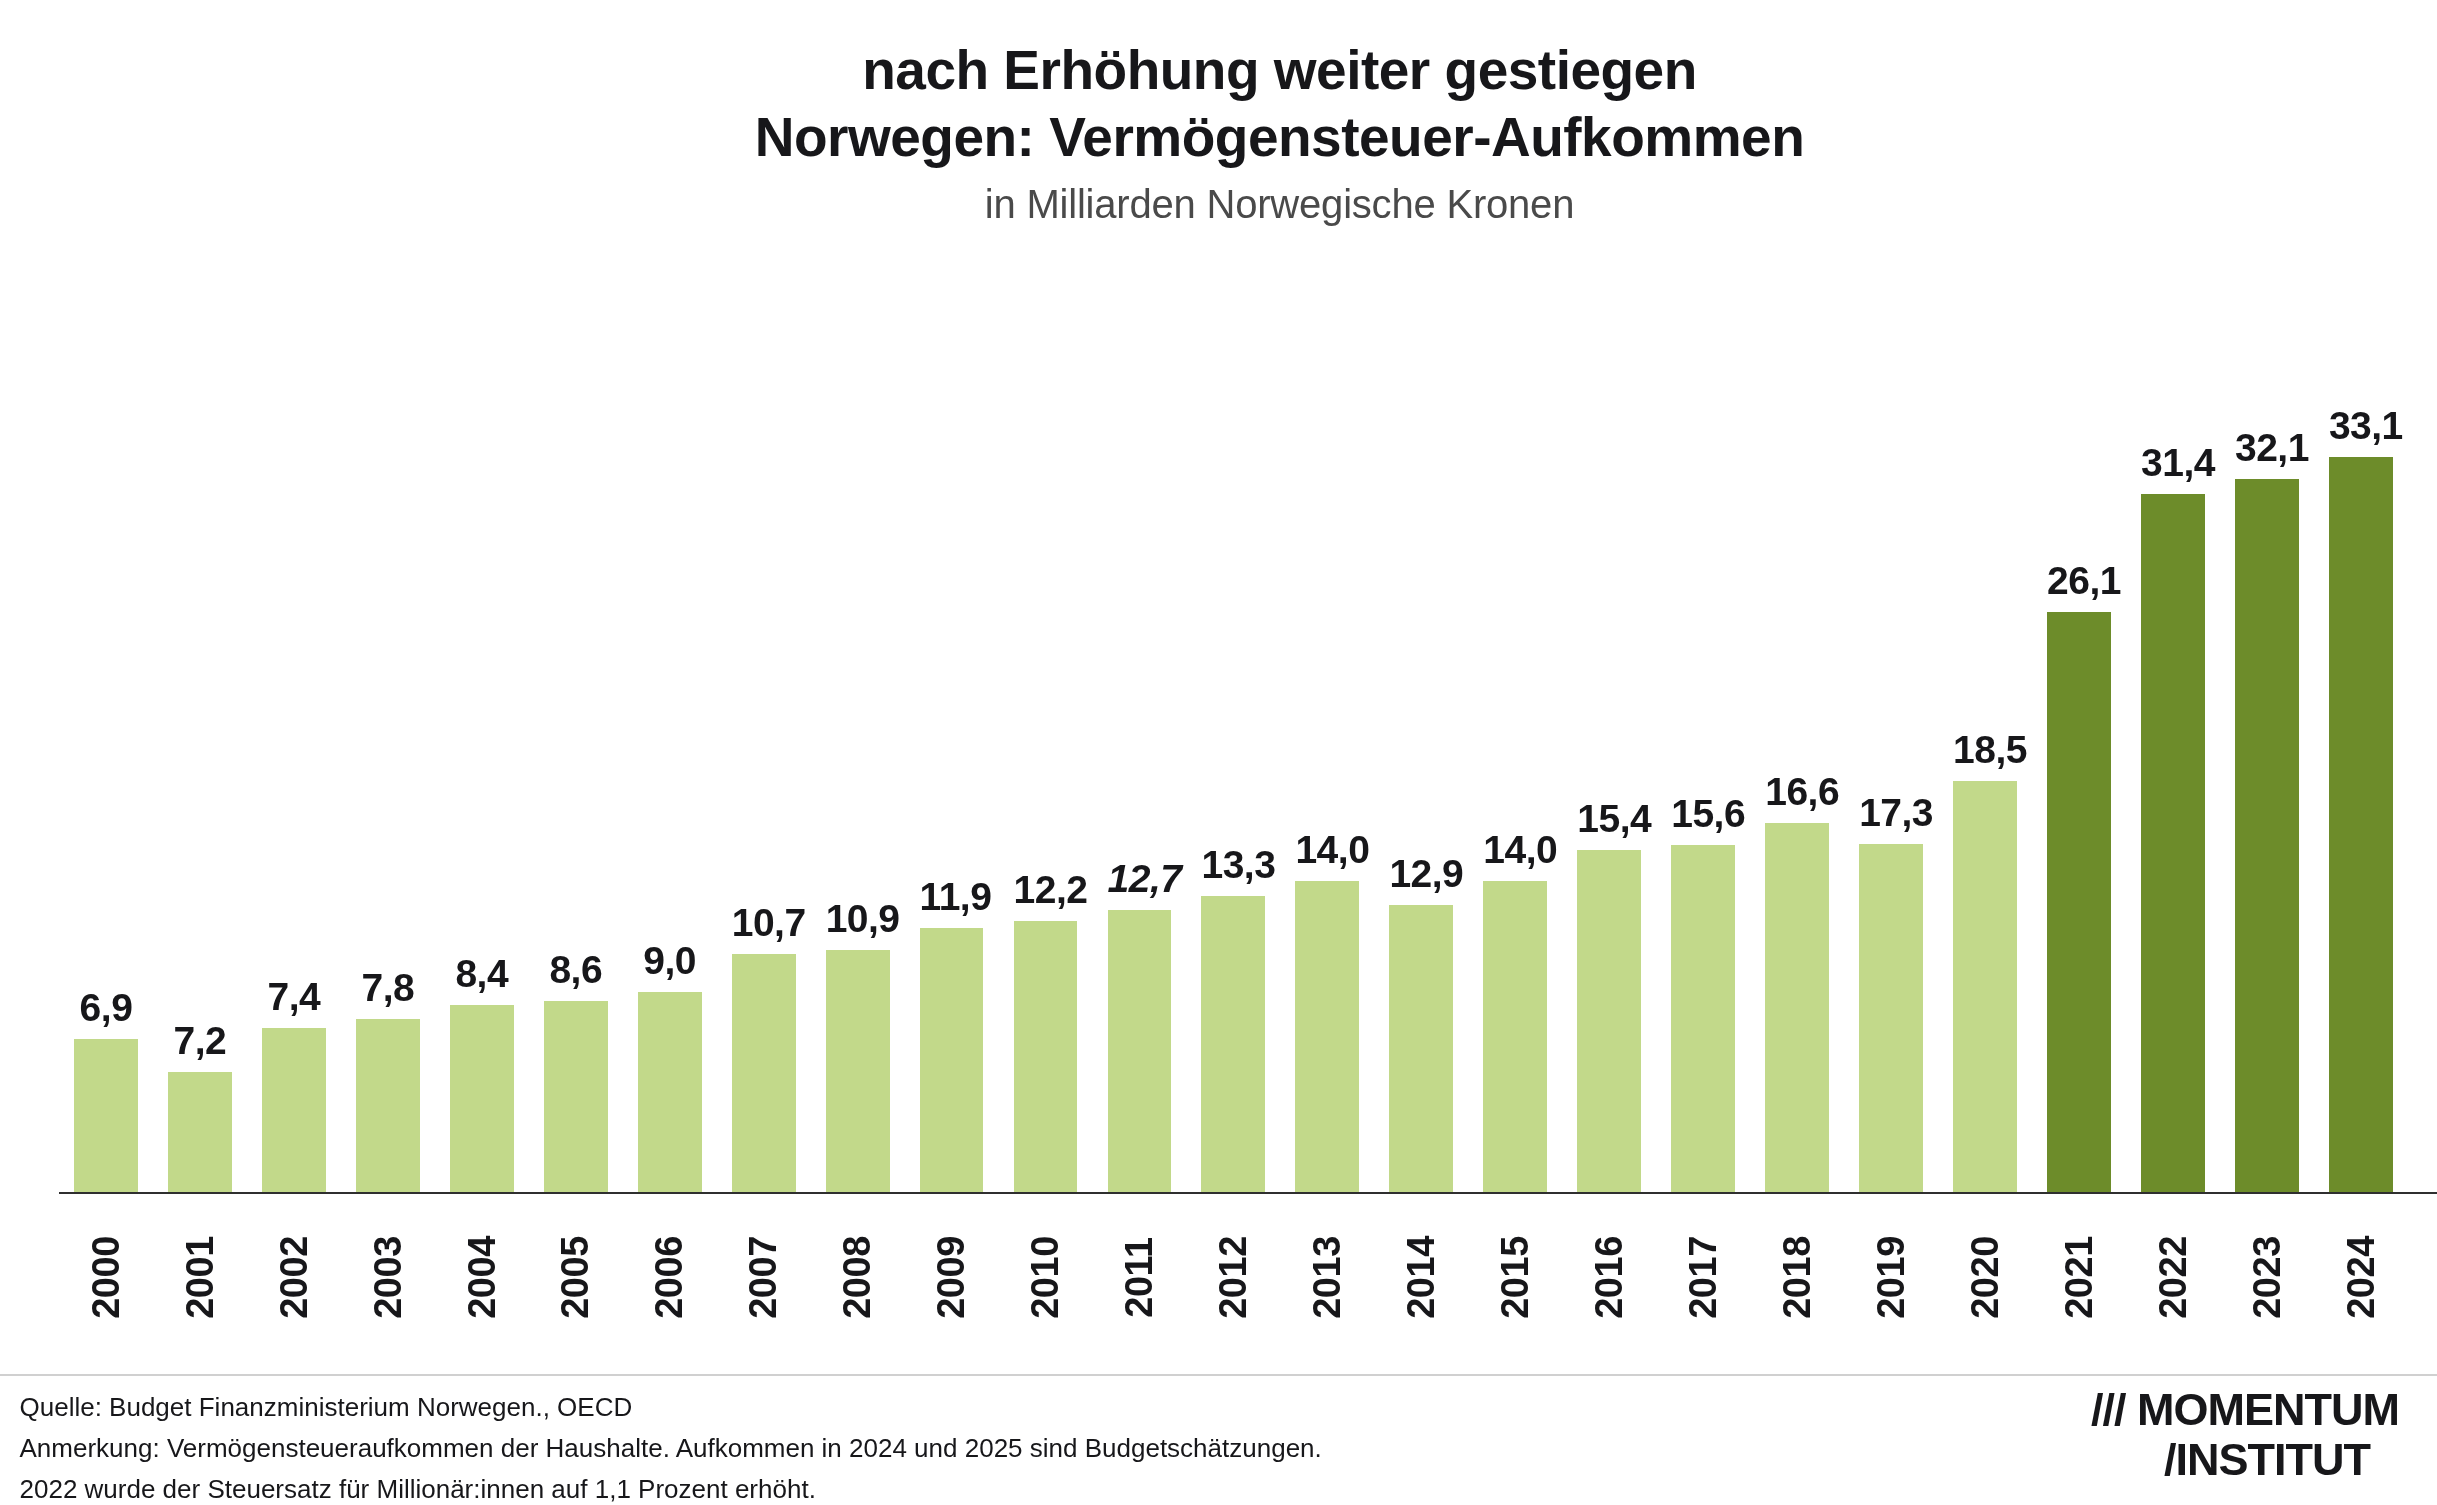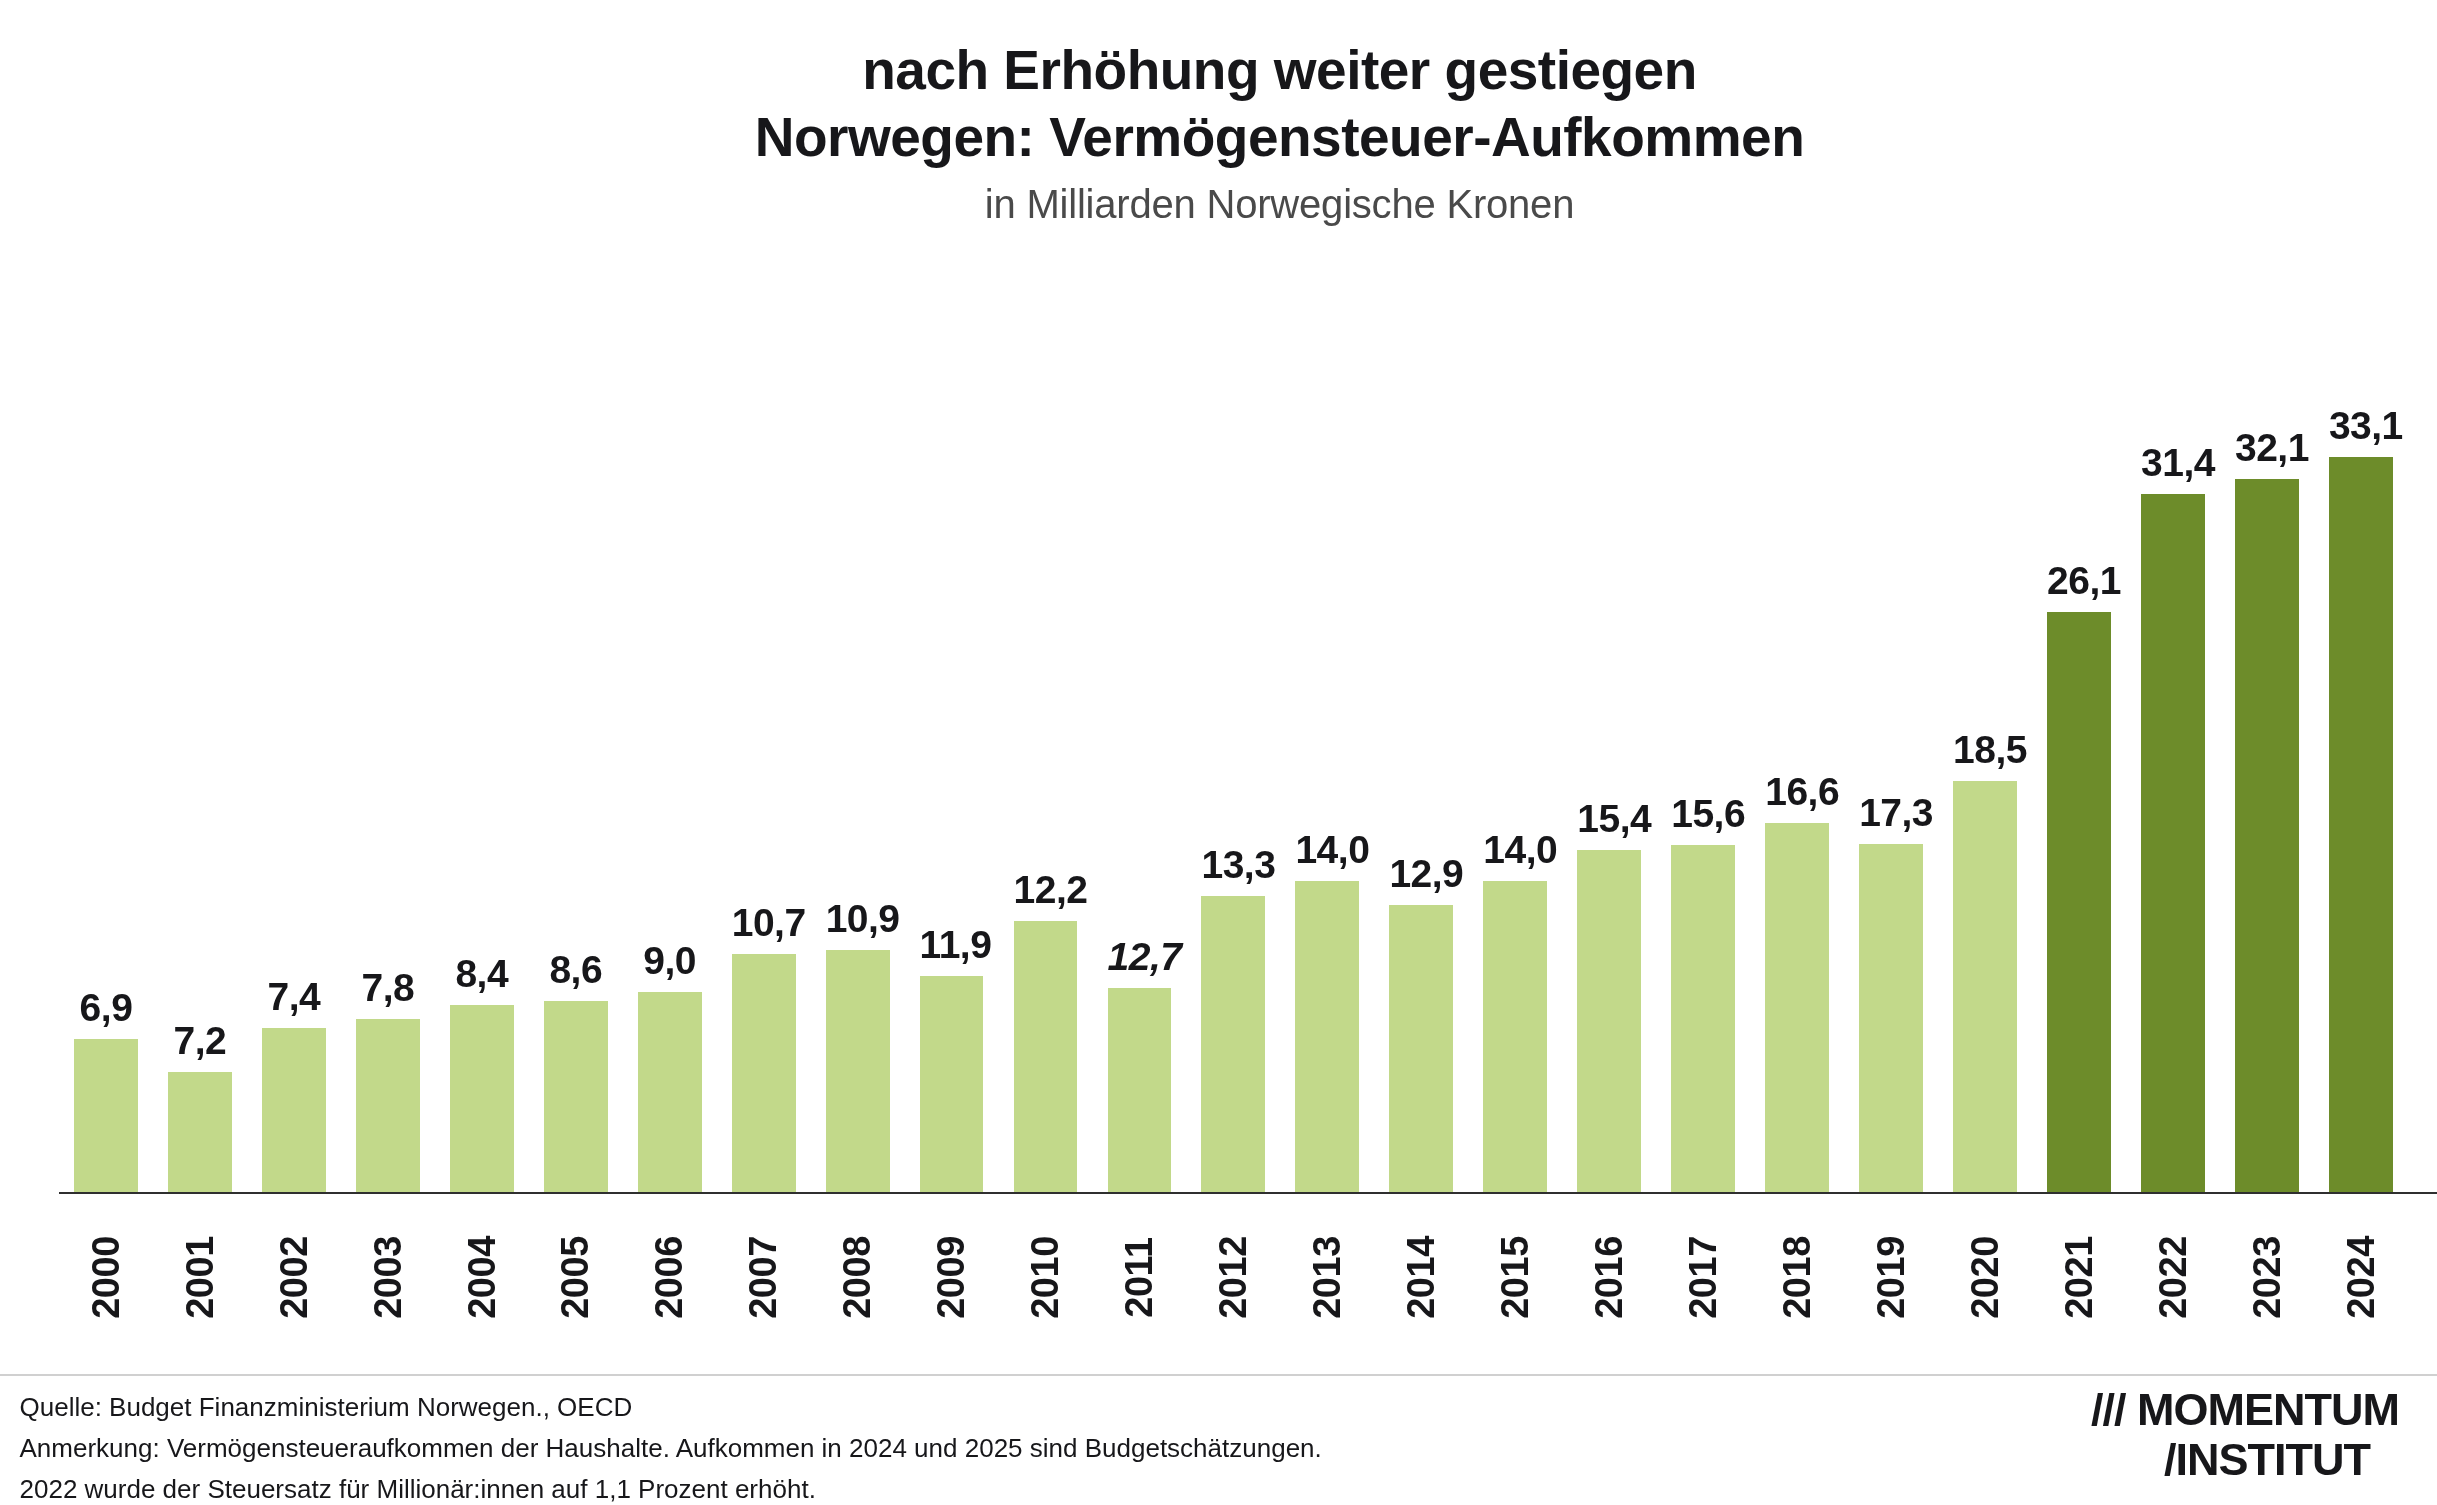--- a/index.html
+++ b/index.html
@@ -240,31 +240,31 @@
             <div class="bar" style="height: 238px;">
               <div class="bar-label">10,7</div>
             </div>
           </div>
           <div class="bar-slot" style="width: 3.84615%;">
             <div class="bar" style="height: 242px;">
               <div class="bar-label">10,9</div>
             </div>
           </div>
           <div class="bar-slot" style="width: 3.84615%;">
-            <div class="bar" style="height: 216px;">
+            <div class="bar" style="height: 264px;">
               <div class="bar-label">11,9</div>
             </div>
           </div>
           <div class="bar-slot" style="width: 3.84615%;">
             <div class="bar" style="height: 271px;">
               <div class="bar-label">12,2</div>
             </div>
           </div>
           <div class="bar-slot" style="width: 3.84615%;">
-            <div class="bar" style="height: 204px; font-style: italic;">
+            <div class="bar" style="height: 282px; font-style: italic;">
               <div class="bar-label">12,7</div>
             </div>
           </div>
           <div class="bar-slot" style="width: 3.84615%;">
             <div class="bar" style="height: 296px;">
               <div class="bar-label">13,3</div>
             </div>
           </div>
           <div class="bar-slot" style="width: 3.84615%;">
             <div class="bar" style="height: 311px;">

